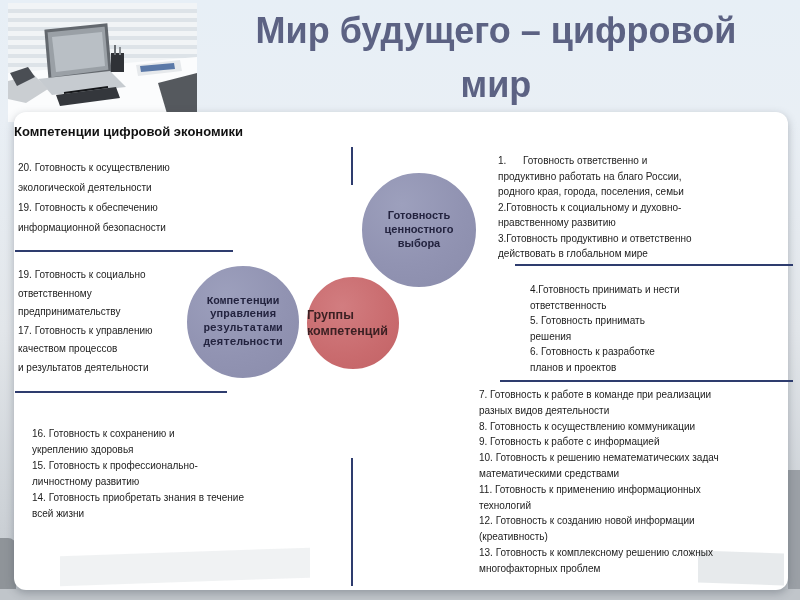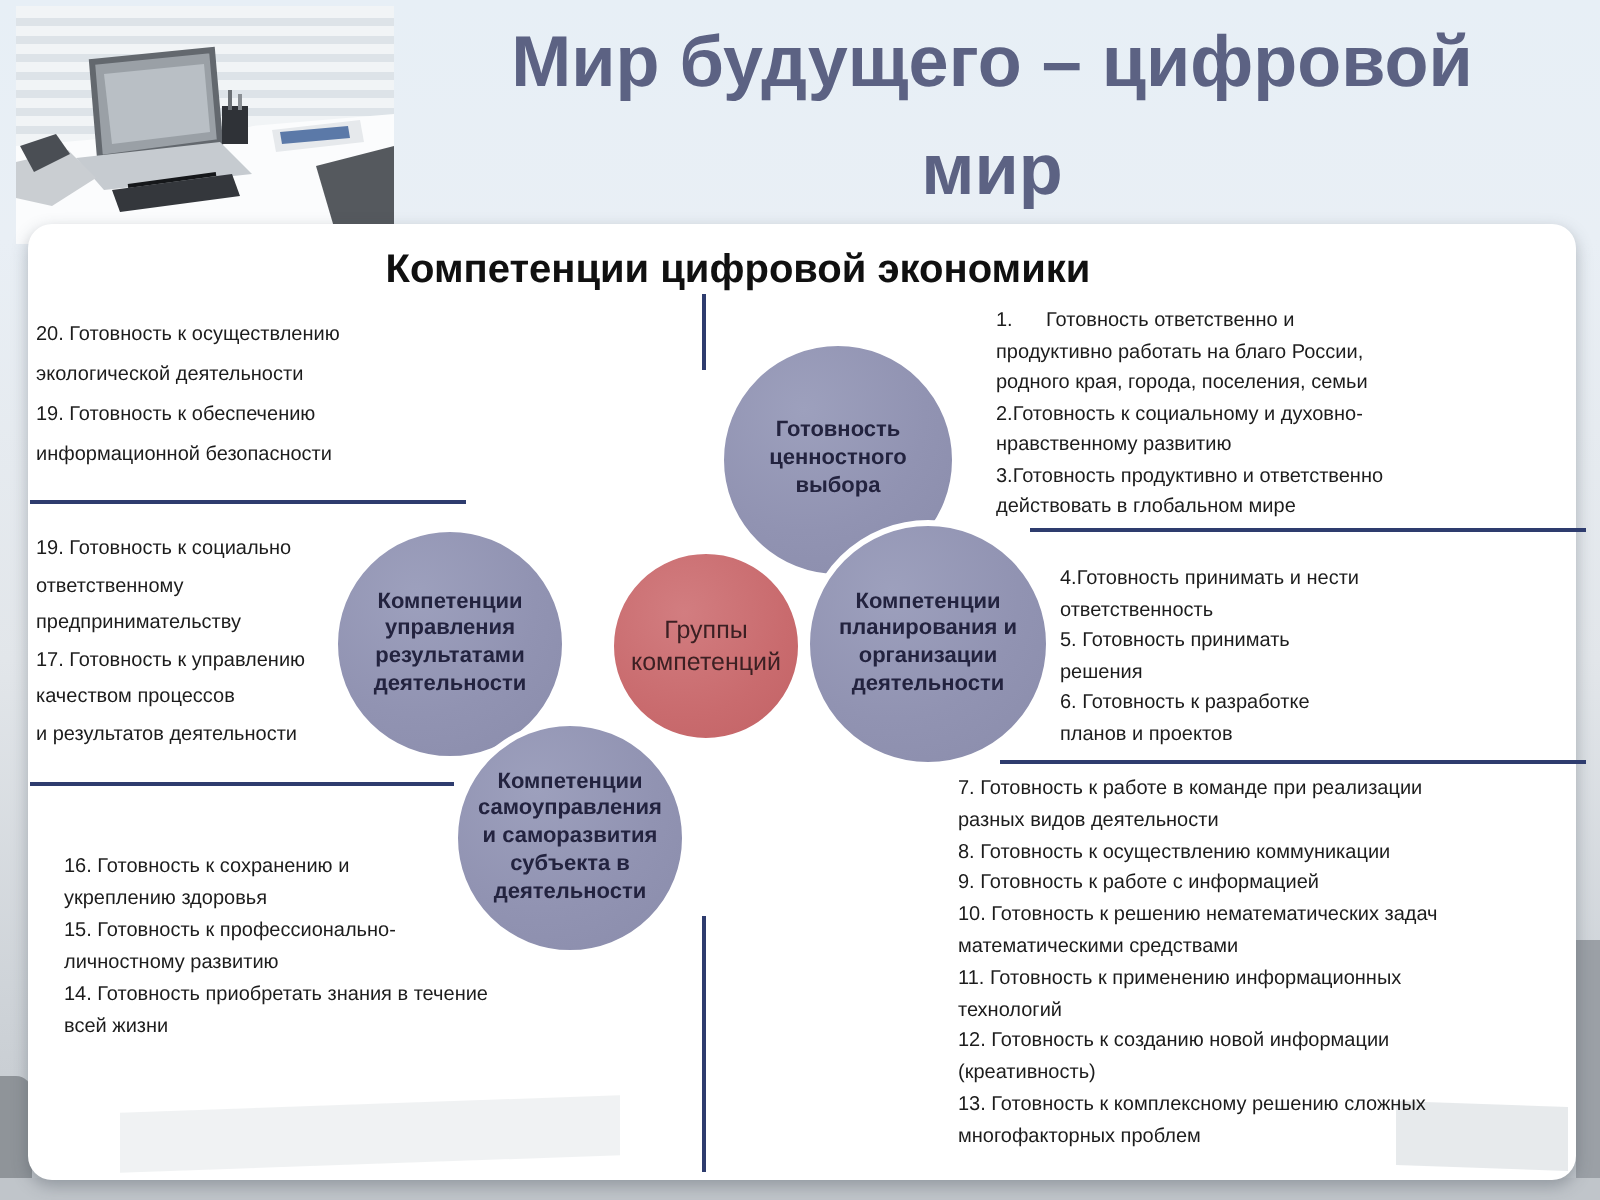--- a/index.html
+++ b/index.html
@@ -16,21 +16,21 @@
     color:#5c6283;letter-spacing:0px;
   }
   
   .panel{
     position:absolute;left:14px;top:112px;width:774px;height:478px;
     background:#ffffff;border-radius:12px;
     box-shadow:0 3px 8px rgba(60,70,80,.35);
   }
   .panel-heading{
     position:absolute;left:14px;top:124px;width:710px;
-    text-align:center;font-weight:bold;font-size:20px;color:#101010;
+    font-weight:bold;font-size:13px;color:#101010;
   }
   
   .ghost{position:absolute;background:#b9c2c9;}
   .ghost1{left:60px;top:552px;width:250px;height:30px;opacity:.22;transform:skewY(-2deg);}
   .ghost2{left:698px;top:552px;width:86px;height:32px;opacity:.35;transform:skewY(2deg);}
   
   .bg-left-phone{position:absolute;left:0;top:538px;width:16px;height:62px;background:#8f9499;border-radius:0 8px 8px 0;}
   .bg-right-notch{position:absolute;left:788px;top:470px;width:12px;height:130px;background:#9ba0a6;}
   .bg-bottom-band{position:absolute;left:0;top:589px;width:800px;height:11px;background:#c0c5ca;}
   
@@ -45,30 +45,30 @@
   .circle{
     position:absolute;border-radius:50%;border:3px solid #ffffff;
     background:radial-gradient(circle at 35% 28%,#9da0bd 0%,#9193b2 55%,#8a8cab 100%);
     display:flex;align-items:center;justify-content:center;
     text-align:center;font-weight:bold;color:#23233f;
     font-size:11px;line-height:1.25;box-sizing:border-box;
   }
   .circle .inner{width:88%;}
   .c1{left:230px;top:172px;width:116px;height:116px;z-index:2;}
   .c2{left:359px;top:170px;width:120px;height:120px;z-index:2;}
-  .c3{left:166px;top:263px;width:118px;height:118px;z-index:3;}
+  .c3{left:184px;top:263px;width:118px;height:118px;z-index:3;font-family:Liberation Mono, monospace;}
   .c4{left:402px;top:260px;width:124px;height:124px;z-index:3;}
   .c5{left:226px;top:360px;width:118px;height:118px;z-index:4;}
   .c6{left:359px;top:362px;width:118px;height:118px;z-index:4;}
   .center-circle{
     position:absolute;left:304px;top:274px;width:98px;height:98px;z-index:5;
     border-radius:50%;border:3px solid #ffffff;box-sizing:border-box;
     background:radial-gradient(circle at 38% 32%,#d27d80 0%,#c96b6e 60%,#c26265 100%);
-    display:flex;align-items:center;justify-content:center;text-align:center;
-    font-weight:normal;font-size:12.5px;line-height:1.3;color:#3c2023;
+    display:flex;align-items:center;justify-content:center;
+    font-weight:bold;font-size:12.5px;line-height:1.3;color:#3c2023;
   }
   
   .tblock{
     position:absolute;color:#1c1c1c;font-size:10px;white-space:pre-wrap;
   }
   .tl1{left:18px;top:158px;width:300px;line-height:20px;}
   .tl2{left:18px;top:266px;width:300px;line-height:18.5px;}
   .tl3{left:32px;top:426px;width:320px;line-height:16px;}
   .tr1{left:498px;top:153px;width:295px;line-height:15.5px;}
   .tr2{left:530px;top:282px;width:260px;line-height:15.5px;}
@@ -129,26 +129,20 @@
   <div class="line line-r2"></div>
   <div class="line line-vtop"></div>
   <div class="line line-vbot"></div>
 
   <div class="circle c2">
     <div class="inner">Готовность ценностного выбора</div>
   </div>
   <div class="circle c3">
     <div class="inner">Компетенции управления результатами деятельности</div>
   </div>
-  <div class="circle c4">
-    <div class="inner">Компетенции планирования и организации деятельности</div>
-  </div>
-  <div class="circle c5">
-    <div class="inner">Компетенции самоуправления и саморазвития субъекта в деятельности</div>
-  </div>
   <div class="center-circle">
     <div class="inner">Группы компетенций</div>
   </div>
 
   <div class="tblock tl1">20. Готовность к осуществлению
 экологической деятельности
 19. Готовность к обеспечению
 информационной безопасности</div>
   <div class="tblock tl2">19. Готовность к социально
 ответственному

